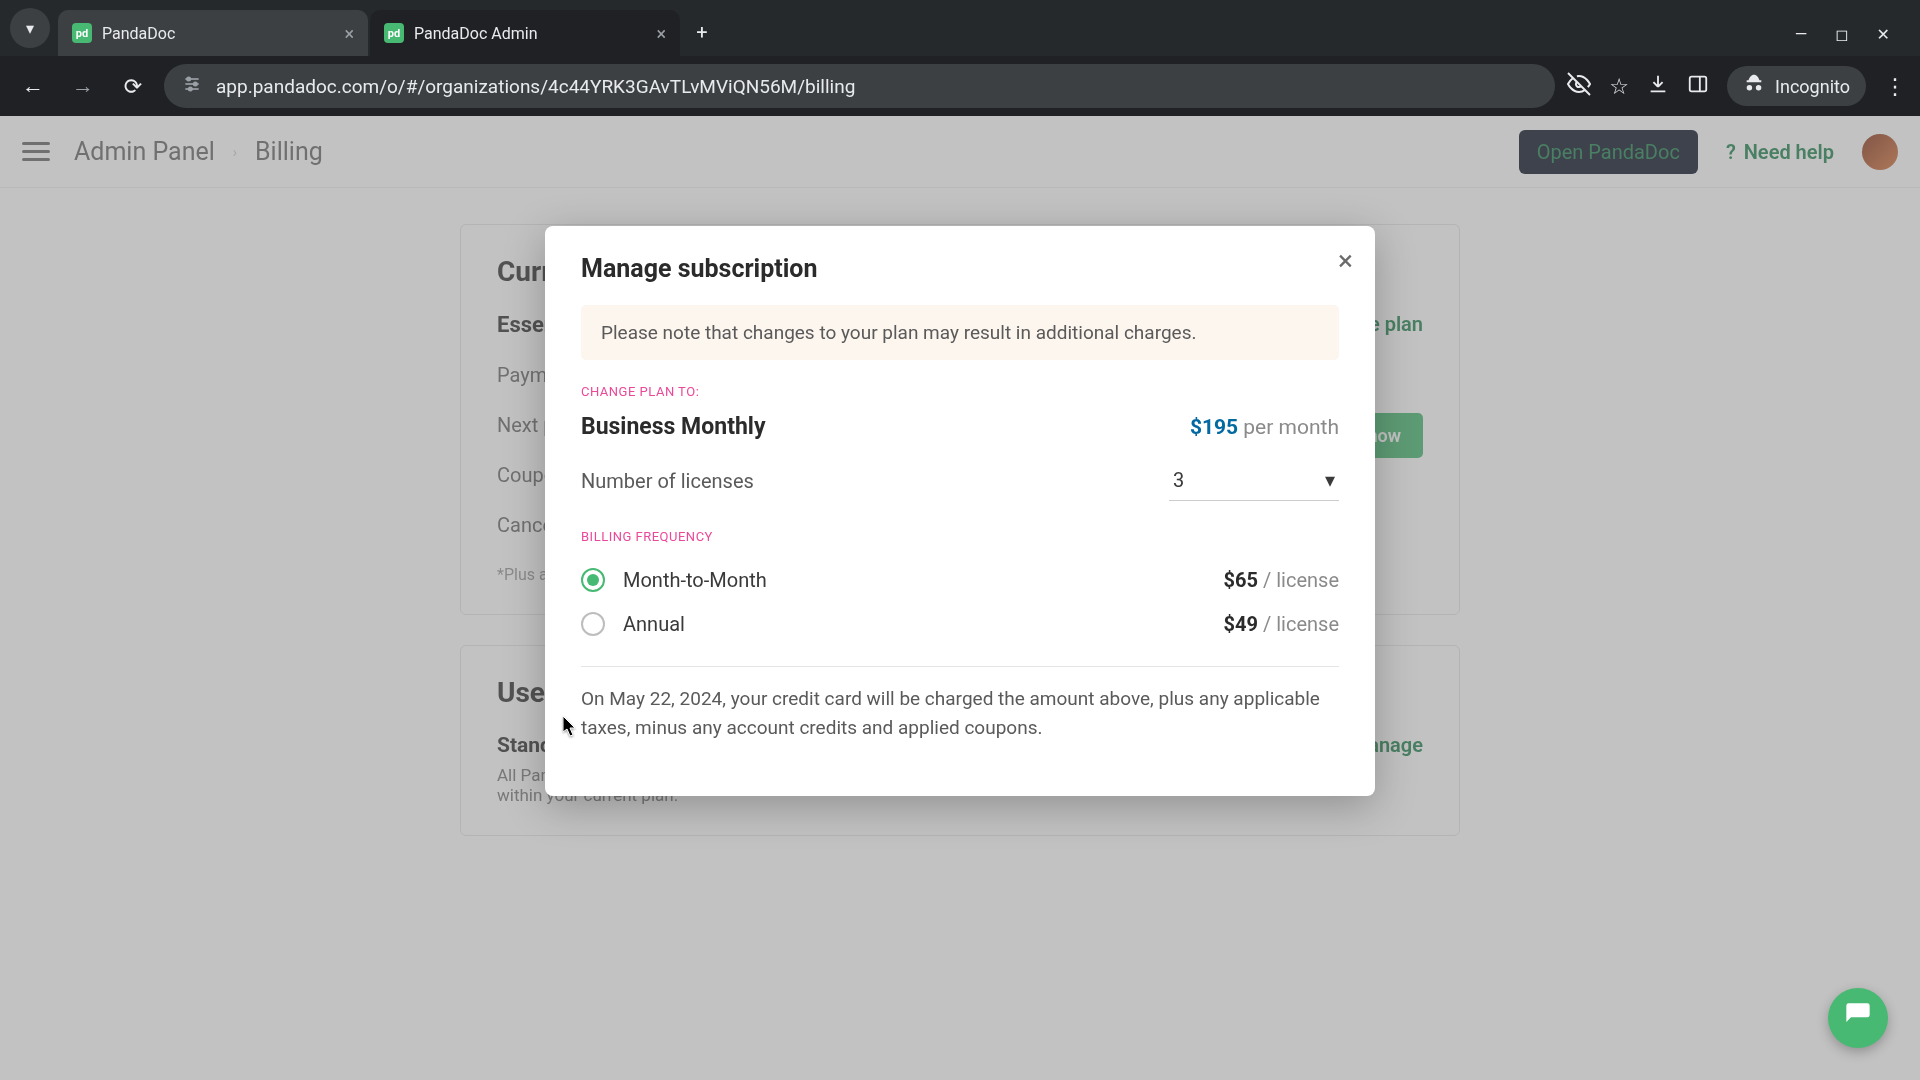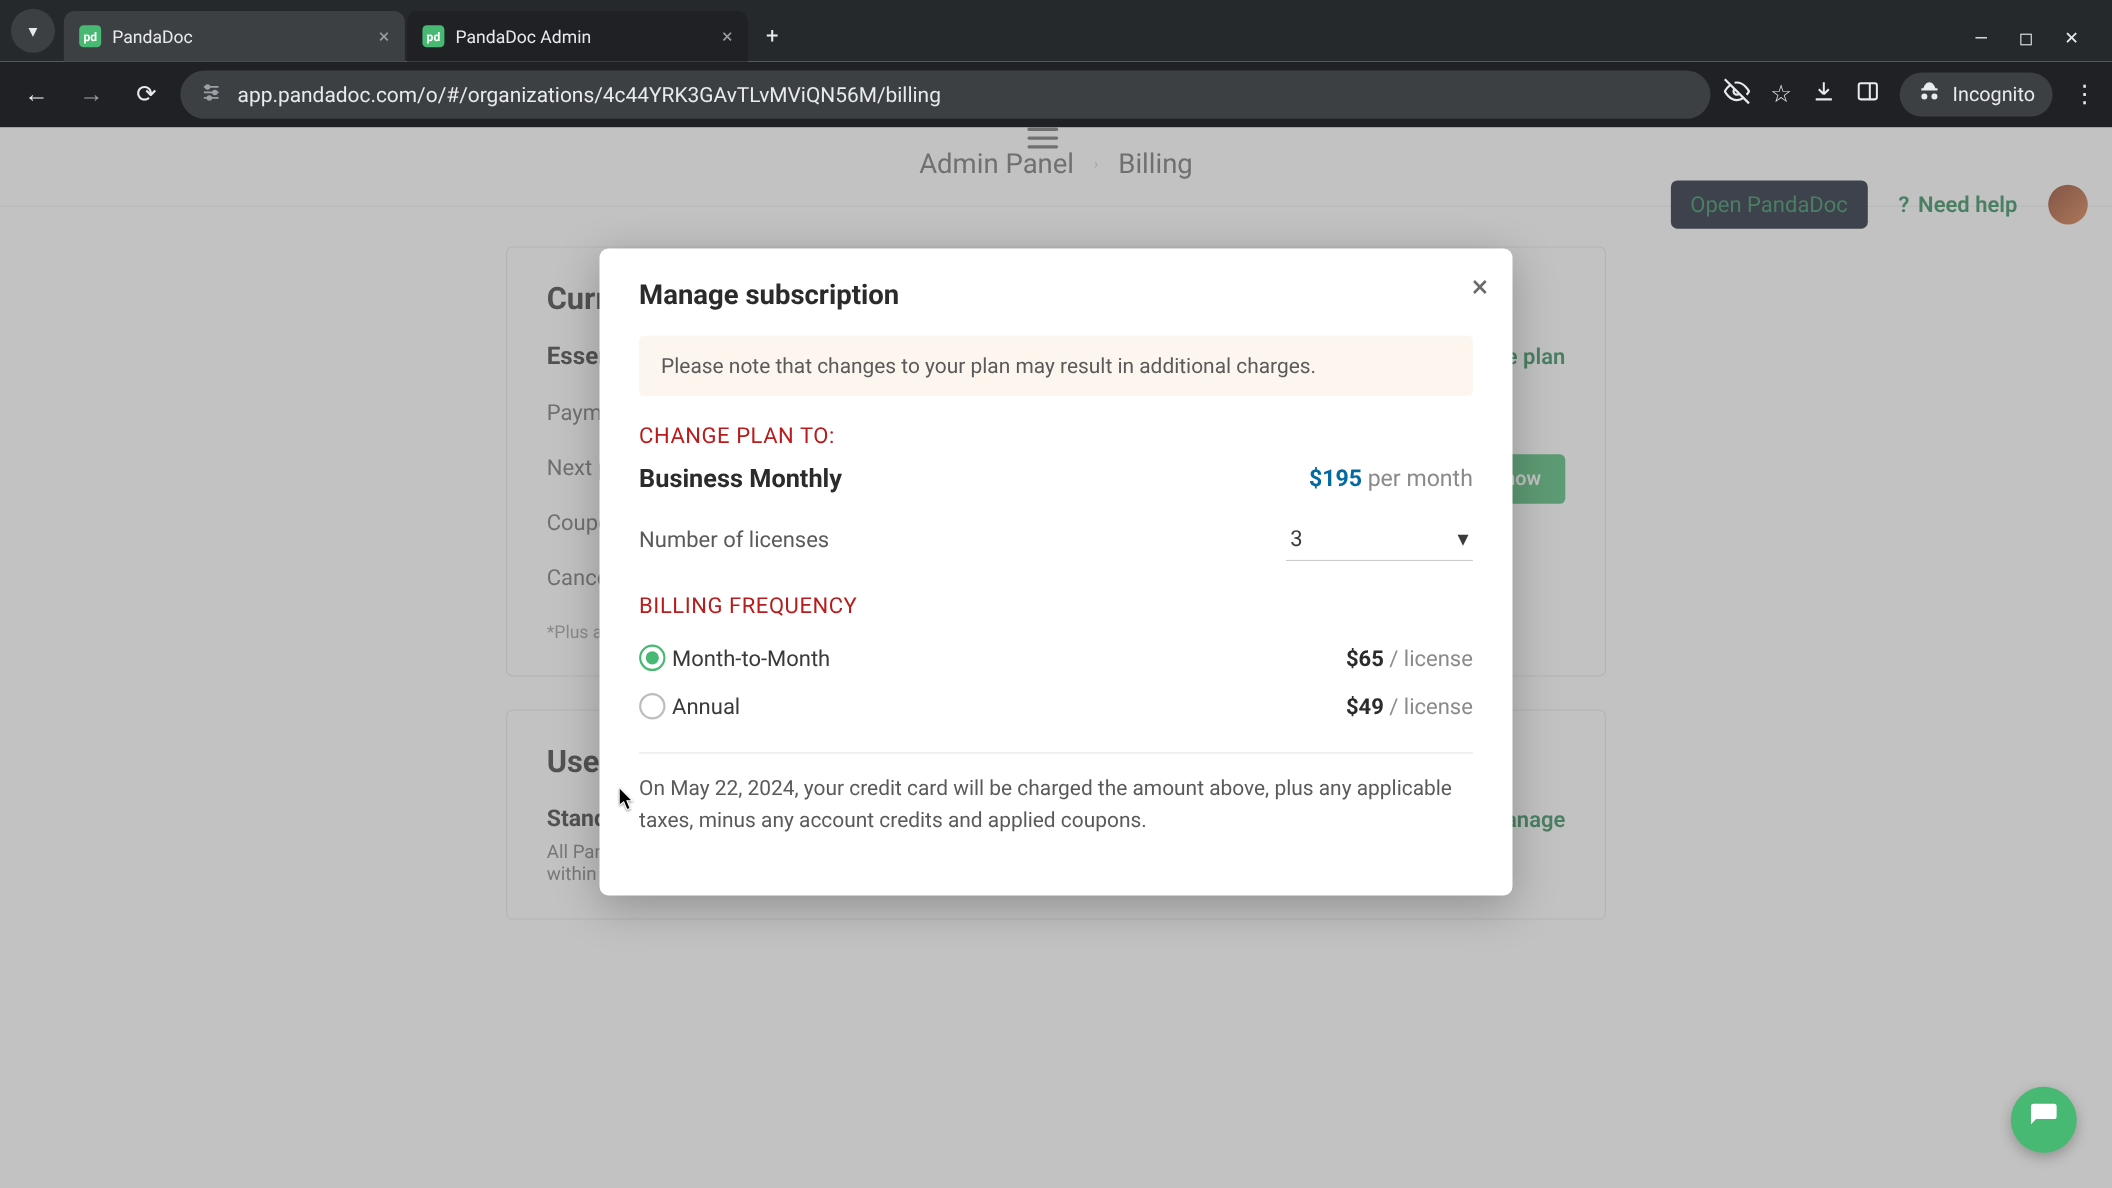--- a/index.html
+++ b/index.html
@@ -20,21 +20,21 @@
   .browser-toolbar { height: 60px; background: #202124; display: flex; align-items: center; padding: 0 14px; gap: 12px; }
   .nav-btn { width: 38px; height: 38px; display: flex; align-items: center; justify-content: center; color: #9aa0a6; font-size: 22px; cursor: pointer; }
   .nav-btn.enabled { color: #e8eaed; }
   .url-bar { flex: 1; height: 44px; background: #3c4043; border-radius: 22px; display: flex; align-items: center; padding: 15px 18px; gap: 14px; color: #e8eaed; font-size: 19px; }
   .url-bar .tune-icon { color: #9aa0a6; }
   .toolbar-right { display: flex; align-items: center; gap: 18px; color: #e8eaed; }
   .toolbar-icon { font-size: 22px; cursor: pointer; }
   .incognito-pill { background: #3c4043; border-radius: 20px; height: 40px; display: flex; align-items: center; gap: 10px; padding: 0 16px; font-size: 18px; }
 
   
-  .app-header { height: 72px; background: #fff; display: flex; align-items: center; padding: 0 22px; border-bottom: 1px solid #eee; flex-direction: column; }
+  .app-header { height: 72px; background: #fff; display: flex; align-items: center; padding: 0 22px; border-bottom: 1px solid #eee; }
   .hamburger { width: 28px; display: flex; flex-direction: column; gap: 5px; margin-right: 24px; cursor: pointer; }
   .hamburger span { height: 3px; background: #6b6b6b; border-radius: 2px; }
   .breadcrumb { display: flex; align-items: center; gap: 18px; font-size: 25px; color: #6b6b6b; }
   .breadcrumb .sep { color: #ccc; font-size: 14px; }
   .header-right { margin-left: auto; display: flex; align-items: center; gap: 28px; }
   .open-pandadoc { color: #248551; font-size: 20px; font-weight: 400; background: #0f172a; padding: 10px 18px; border-radius: 6px; cursor: pointer; }
   .need-help { color: #248551; font-size: 20px; font-weight: 600; display: flex; align-items: center; gap: 8px; cursor: pointer; }
   .avatar { width: 36px; height: 36px; border-radius: 50%; background: linear-gradient(135deg, #8b3a1e, #d97842); }
 
   
@@ -52,30 +52,30 @@
   .user-col h3 { font-size: 21px; font-weight: 700; color: #333; margin-bottom: 8px; }
   .user-col p { font-size: 17px; color: #7a7a7a; max-width: 260px; }
   .manage-link { color: #248551; font-size: 20px; font-weight: 600; cursor: pointer; }
 
   
   .overlay { position: absolute; left: 0; right: 0; top: 116px; bottom: 0; background: rgba(120,120,120,0.45); display: flex; justify-content: center; padding-top: 110px; }
   .modal { width: 830px; background: #fff; border-radius: 8px; padding: 28px 36px 30px; box-shadow: 0 10px 40px rgba(0,0,0,0.25); position: relative; height: fit-content; }
   .modal-title { font-size: 25px; font-weight: 700; color: #2b2b2b; margin-bottom: 22px; }
   .modal-close { position: absolute; top: 18px; right: 22px; font-size: 28px; color: #6b6b6b; cursor: pointer; }
   .notice { background: #fdf6ef; border-radius: 5px; padding: 16px 20px; color: #5a5a5a; font-size: 19px; margin-bottom: 24px; }
-  .section-label { text-transform: uppercase; letter-spacing: 0.5px; font-size: 20px; color: #b91c1c; margin-bottom: 14px; margin-top: 6px; }
+  .section-label { text-transform: uppercase; letter-spacing: 0.5px; font-size: 13px; color: #ec4899; margin-bottom: 14px; margin-top: 6px; }
   .plan-line { display: flex; justify-content: space-between; align-items: center; margin-bottom: 20px; }
   .plan-line .name { font-size: 23px; font-weight: 700; color: #2b2b2b; }
   .plan-line .price { font-size: 21px; color: #8a8a8a; }
   .plan-line .price b { color: #0369a1; font-weight: 700; }
   .license-line { display: flex; justify-content: space-between; align-items: center; margin-bottom: 28px; }
   .license-line .lbl { font-size: 20px; color: #5a5a5a; }
   .license-select { width: 170px; border: none; border-bottom: 1px solid #ccc; padding: 8px 4px; font-size: 20px; color: #3a3a3a; display: flex; justify-content: space-between; align-items: center; cursor: pointer; }
   .freq-option { display: flex; align-items: center; justify-content: space-between; padding: 10px 0; }
-  .freq-left { display: flex; align-items: center; gap: 6px; }
+  .freq-left { display: flex; align-items: center; gap: 18px; }
   .radio { width: 24px; height: 24px; border-radius: 50%; border: 2px solid #bdbdbd; display: flex; align-items: center; justify-content: center; cursor: pointer; }
   .radio.selected { border-color: #47b972; }
   .radio.selected::after { content: ""; width: 12px; height: 12px; border-radius: 50%; background: #47b972; }
   .freq-name { font-size: 20px; color: #3a3a3a; }
   .freq-price { font-size: 20px; color: #8a8a8a; }
   .freq-price b { color: #2b2b2b; font-weight: 700; }
   .divider { height: 1px; background: #e5e5e5; margin: 20px 0 18px; }
   .charge-note { font-size: 19px; color: #5a5a5a; line-height: 1.5; margin-bottom: 24px; }
   .modal-actions { display: flex; justify-content: space-between; align-items: center; }
   .btn-back { background: #f2f2f2; border: none; padding: 14px 22px; font-size: 19px; font-weight: 600; color: #4a4a4a; border-radius: 5px; cursor: pointer; }

